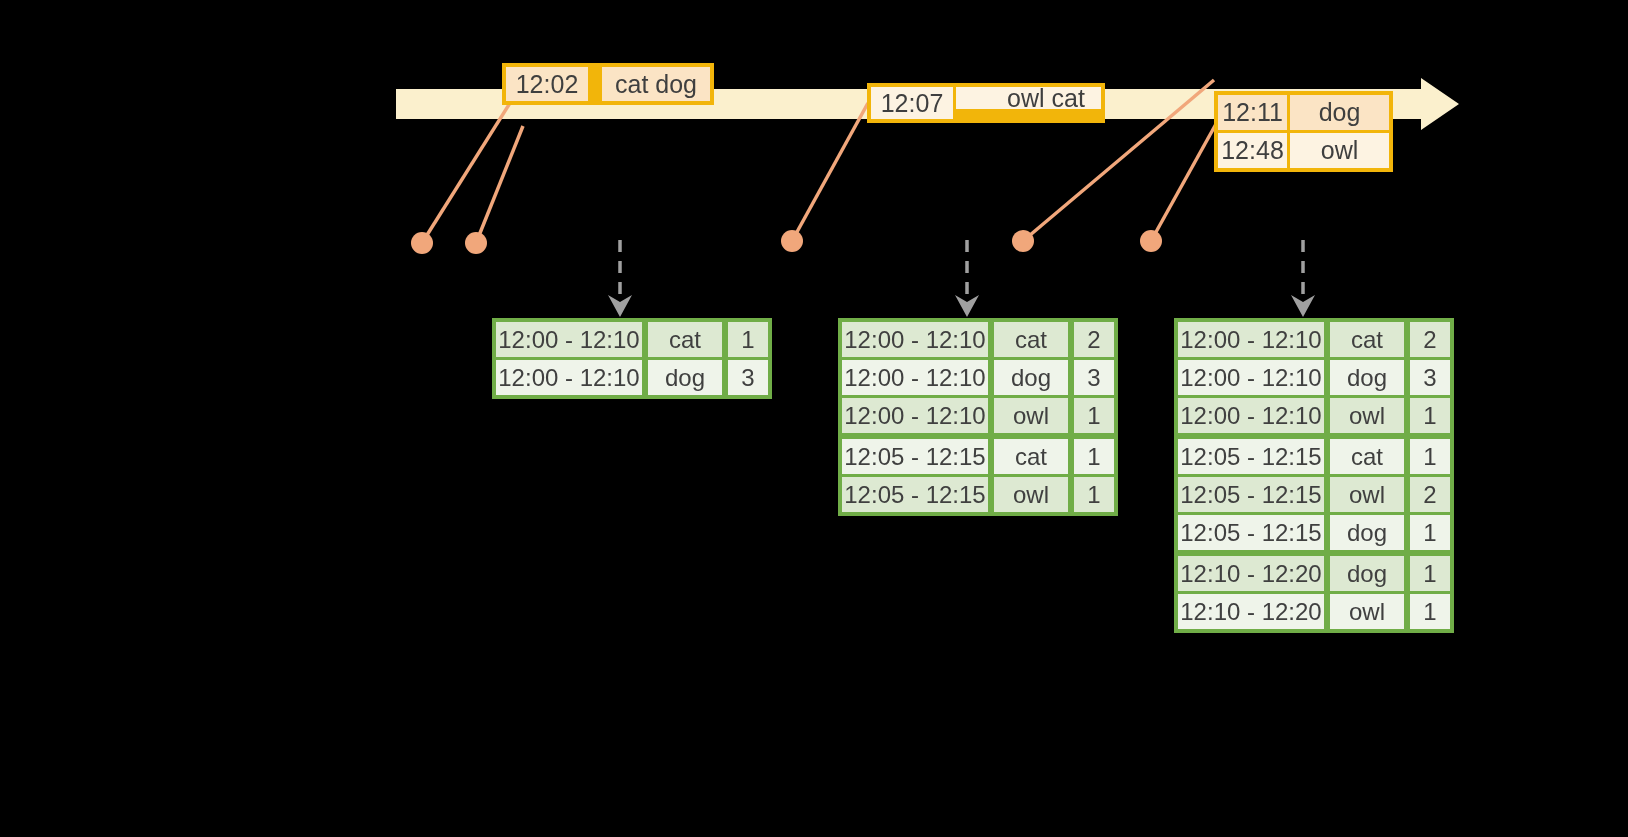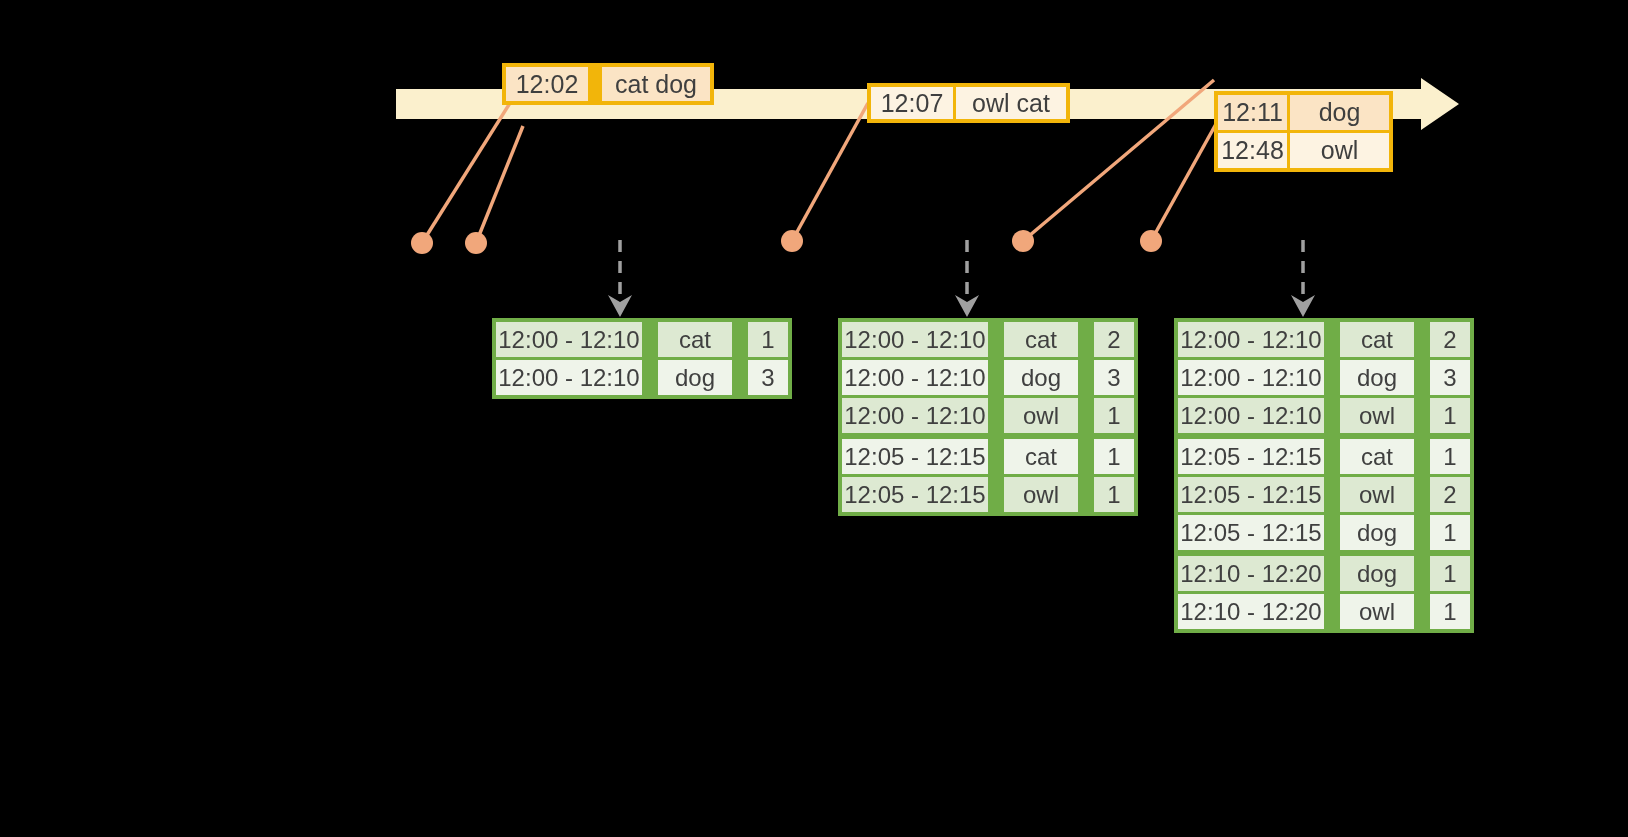--- a/index.html
+++ b/index.html
@@ -20,37 +20,37 @@
     font-size:25px;color:#3f3f3f;
   }
   .orow.peach .ocell{background:#fbe4c5;}
   .orow.cream .ocell{background:#fdf3e2;}
 
   
   .gtable{
     position:absolute;z-index:2;background:#70ad47;padding:4px;
     display:flex;flex-direction:column;gap:3px;box-sizing:border-box;
   }
-  .grow{display:flex;gap:16px;height:35px;}
+  .grow{display:flex;gap:6px;height:35px;}
   .grow.group-start{margin-top:3px;}
   .gcell{
     display:flex;align-items:center;justify-content:center;
     font-size:24px;color:#404040;
   }
   .gcell.win{width:146px;}
   .gcell.word{width:74px;}
   .gcell.cnt{width:40px;}
   .grow.dark .gcell{background:#dde9d2;}
   .grow.light .gcell{background:#eff4ea;}
 
   
   .ot1 .time{width:82px;height:34px;}
   .ot1 .words{width:108px;height:34px;margin-left:11px;}
   .ot2 .time{width:82px;height:32px;}
-  .ot2 .words{width:110px;height:32px;}
+  .ot2 .words{width:110px;height:22px;padding-left:35px;}
   .ot3 .time{width:69px;height:35px;}
   .ot3 .words{width:99px;height:35px;}
 </style>
 </head>
 <body>
 
 <div id="canvas">
 
   <svg id="shape-layer" width="1628" height="837" viewBox="0 0 1628 837">
 

